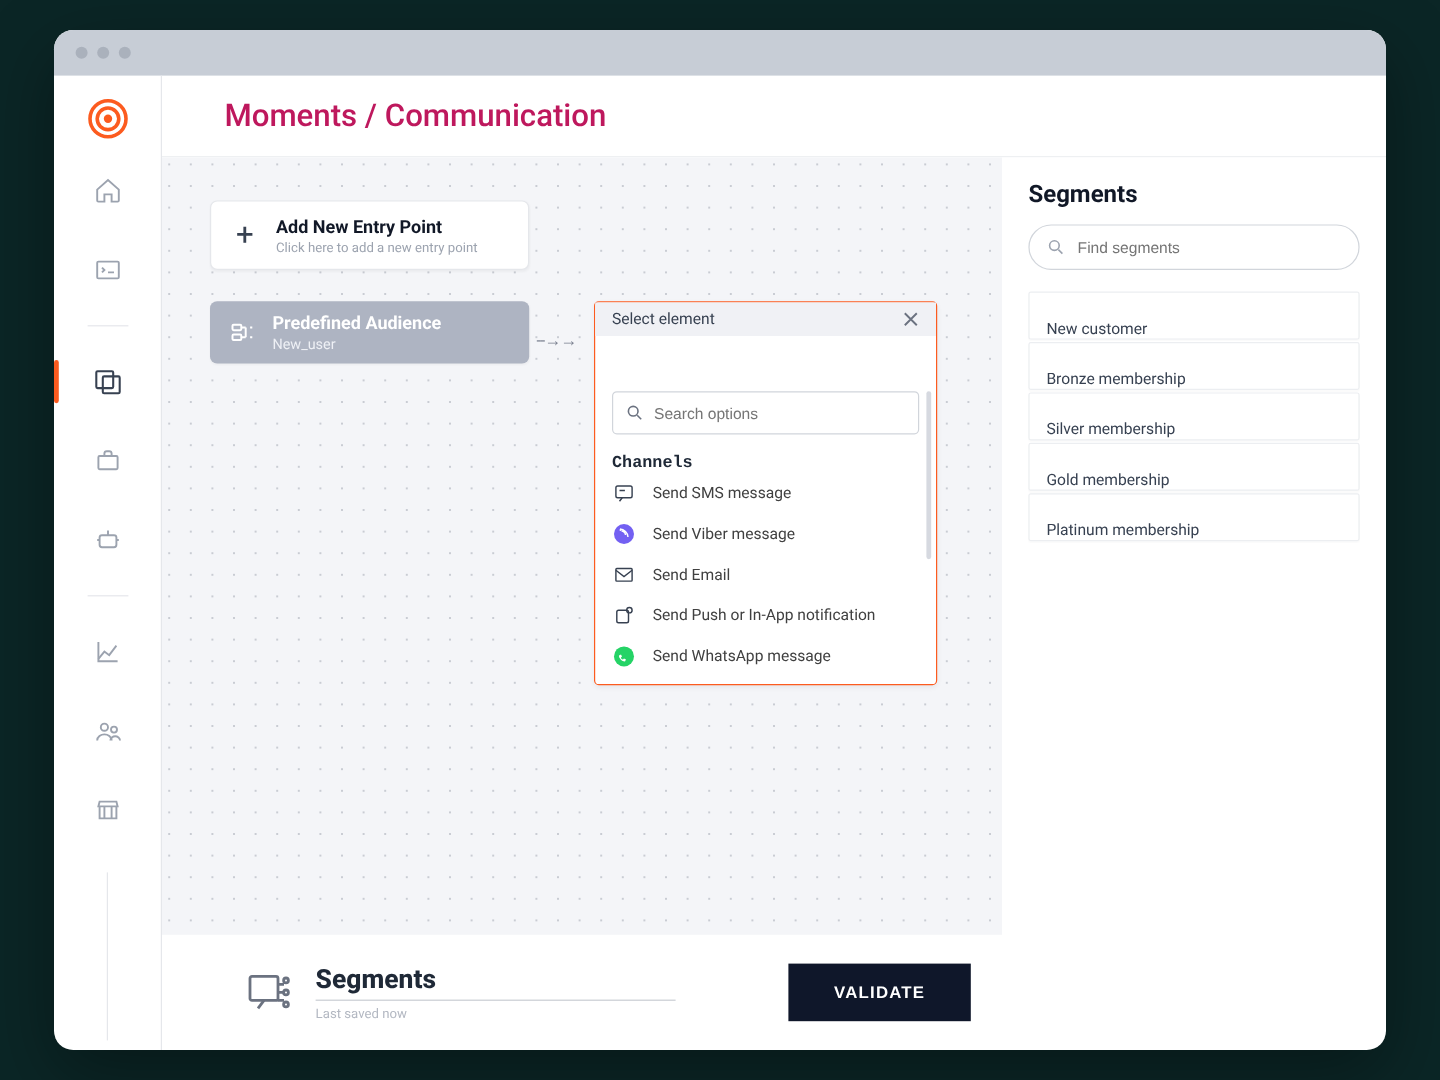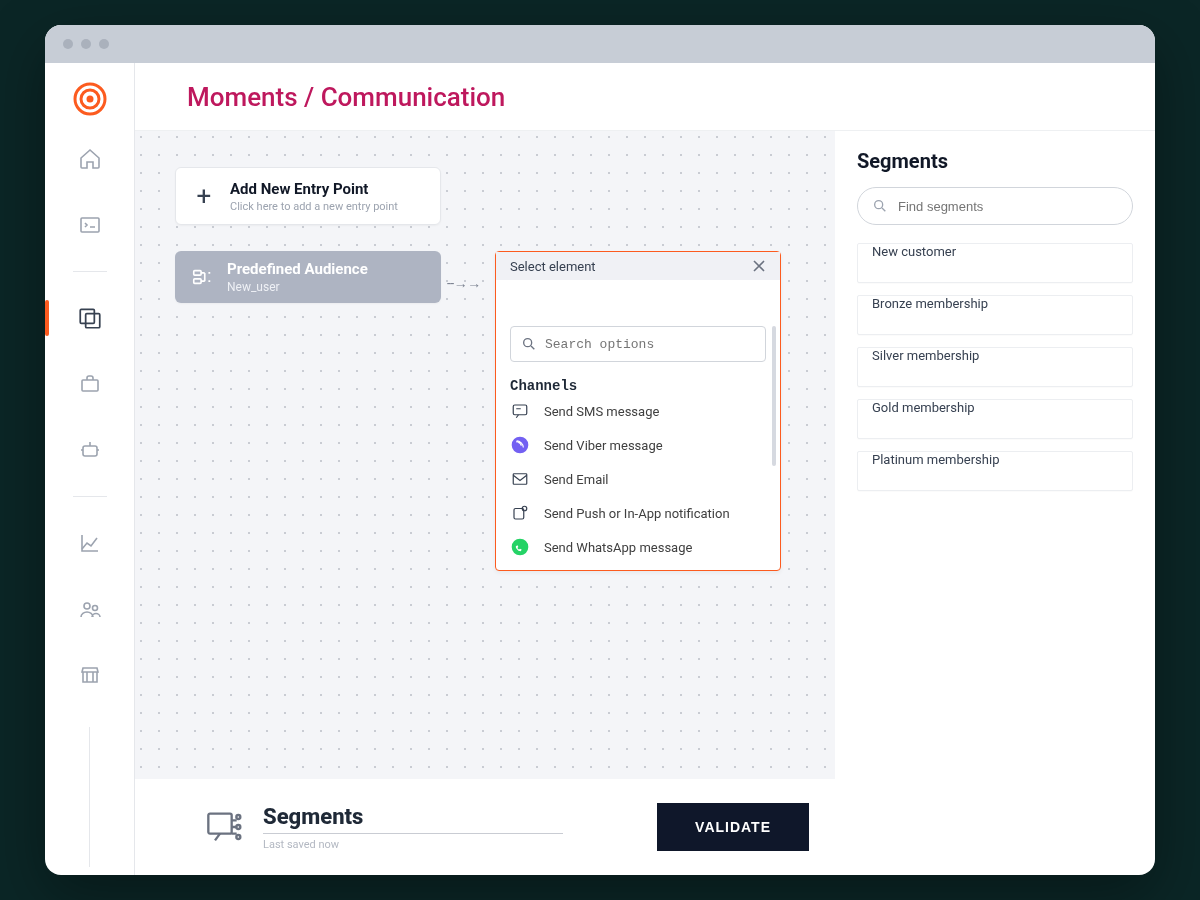--- a/index.html
+++ b/index.html
@@ -129,21 +129,21 @@
     padding: 0 14px;
     font-size:13px; color:#374151;
   }
   .popup-header .x { cursor:pointer; color:#6b7280; }
   .popup-body { padding: 14px 14px 6px 14px; position:relative; flex:1;}
   .popup-search {
     display:flex; align-items:center; gap:8px;
     border:1px solid #d1d5db; border-radius:4px;
     height:36px; padding:0 10px; color:#6b7280;
   }
-  .popup-search input { border:none; outline:none; font-size:13px; flex:1; background:transparent;font-family:Liberation Mono, monospace;}
+  .popup-search input { border:none; outline:none; font-size:13px; flex:1; background:transparent;}
   .popup-section {
     margin-top:16px; font-weight:700; font-size:14px; color:#1f2937;font-family:Liberation Mono, monospace;
   }
   .popup-item {
     display:flex; align-items:center; gap:14px;
     height:34px; font-size:13px; color:#404040;
     cursor:pointer;
   }
   .popup-item .ic { width:20px; height:20px; display:flex; align-items:center; justify-content:center;}
   .popup-scroll {
@@ -158,24 +158,24 @@
     font-size:20px; font-weight:700; color:#111827; margin-bottom:14px;
   }
   .seg-search {
     display:flex; align-items:center; gap:10px;
     border:1px solid #d1d5db; border-radius:999px;
     height:38px; padding: 0 14px; color:#9ca3af;
     margin-bottom:18px;
   }
   .seg-search input { border:none; outline:none; font-size:13px; flex:1; background:transparent;}
   .seg-item {
-    height:40px; display:flex; align-items:flex-start;
+    height:40px; display:flex; align-items:flex-end;
     padding: 0 14px; font-size:13px; color:#374151;
     border:1px solid #eceef1; border-radius:2px;
-    margin-bottom:12px; background:#fff;
+    margin-bottom:2px; background:#fff;
     box-shadow: 0 1px 1px rgba(0,0,0,0.02);
     cursor:pointer;
   }
   
   .footer {
     position:absolute; left:0; right:0; bottom:0; height:96px;
     background:#fff;
     display:flex; align-items:center; justify-content:space-between;
     padding: 0 26px 0 70px;
   }

